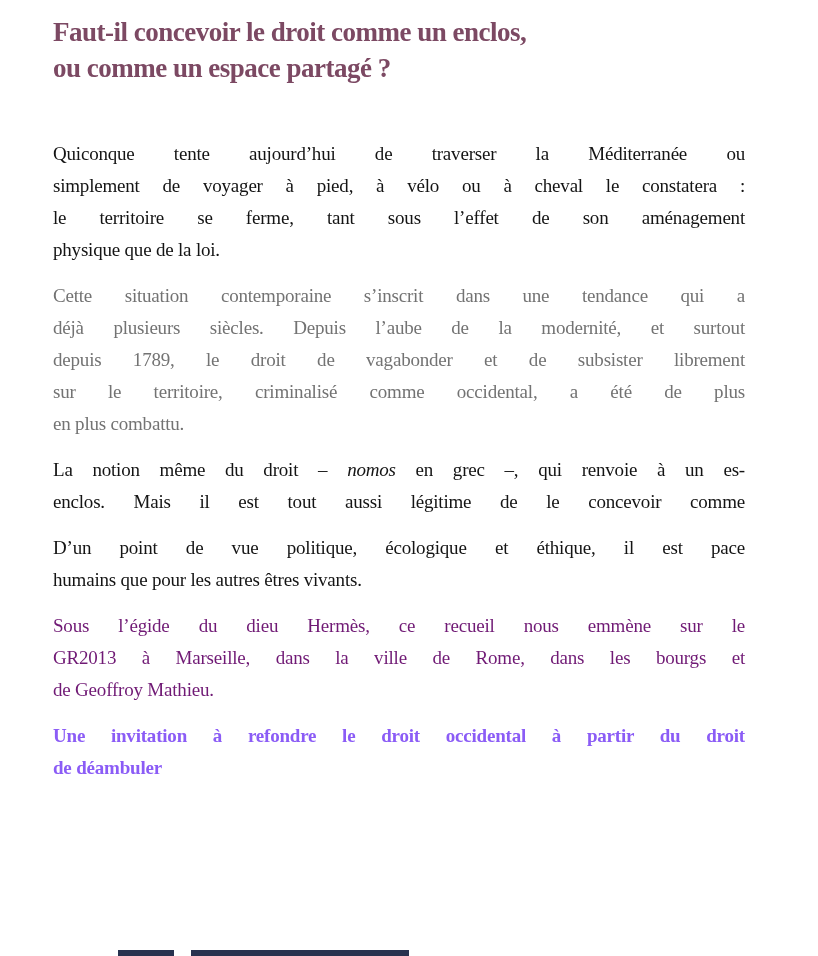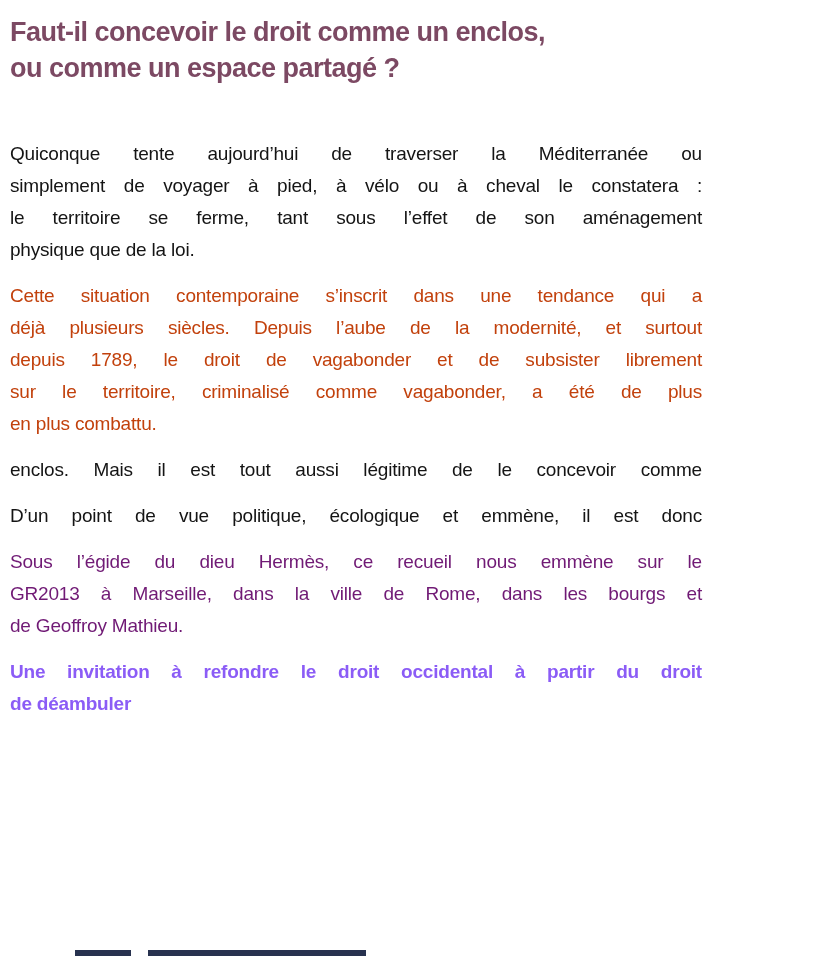--- a/index.html
+++ b/index.html
@@ -8,21 +8,22 @@
     background: #ffffff;
   }
   .page {
     position: relative;
     width: 714px;
     height: 956px;
     background: #ffffff;
     overflow: hidden;
     box-sizing: border-box;
     padding: 14px 12px 0 10px;
-    font-family: Liberation Sans, sans-serif;
+    font-family: Liberation Serif, serif;
+    margin-left: 43px;
   }
   .page-title {
     margin: 0;
     font-size: 27px;
     line-height: 36px;
     font-weight: bold;
     letter-spacing: -0.5px;
     color: #7c4963;
   }
   .article-body {
@@ -66,32 +67,34 @@
       <div class="title-line">Faut-il concevoir le droit comme un enclos,</div>
       <div class="title-line">ou comme un espace partagé ?</div>
     </h1>
   <div class="article-body">
       <div class="para" style="color: rgb(20, 20, 20);">
         <div class="line fill"><span>Quiconque tente aujourd’hui de traverser la Méditerranée ou</span></div>
         <div class="line fill"><span>simplement de voyager à pied, à vélo ou à cheval le constatera :</span></div>
         <div class="line fill"><span>le territoire se ferme, tant sous l’effet de son aménagement</span></div>
         <div class="line"><span>physique que de la loi.</span></div>
       </div>
-      <div class="para" style="color: #c2410c;">
+      <div class="para" style="color: #737373;">
         <div class="line fill"><span>Cette situation contemporaine s’inscrit dans une tendance qui a</span></div>
         <div class="line fill"><span>déjà plusieurs siècles. Depuis l’aube de la modernité, et surtout</span></div>
         <div class="line fill"><span>depuis 1789, le droit de vagabonder et de subsister librement</span></div>
-        <div class="line fill"><span>sur le territoire, criminalisé comme vagabonder, a été de plus</span></div>
+        <div class="line fill"><span>sur le territoire, criminalisé comme occidental, a été de plus</span></div>
         <div class="line"><span>en plus combattu.</span></div>
       </div>
       <div class="para" style="color: rgb(20, 20, 20);">
+        <div class="line fill"><span>La notion même du droit – </span><span class="it">nomos</span><span> en grec –, qui renvoie à un es-</span></div>
         <div class="line fill"><span>enclos. Mais il est tout aussi légitime de le concevoir comme</span></div>
       </div>
       <div class="para" style="color: rgb(20, 20, 20);">
-        <div class="line fill"><span>D’un point de vue politique, écologique et emmène, il est donc</span></div>
+        <div class="line fill"><span>D’un point de vue politique, écologique et éthique, il est pace</span></div>
+        <div class="line"><span>humains que pour les autres êtres vivants.</span></div>
       </div>
       <div class="para" style="color: #701a75;">
         <div class="line fill"><span>Sous l’égide du dieu Hermès, ce recueil nous emmène sur le</span></div>
         <div class="line fill"><span>GR2013 à Marseille, dans la ville de Rome, dans les bourgs et</span></div>
         <div class="line"><span>de Geoffroy Mathieu.</span></div>
       </div>
       <div class="para bold" style="color: #8b5cf6;">
         <div class="line fill"><span>Une invitation à refondre le droit occidental à partir du droit</span></div>
         <div class="line"><span>de déambuler</span></div>
       </div>

